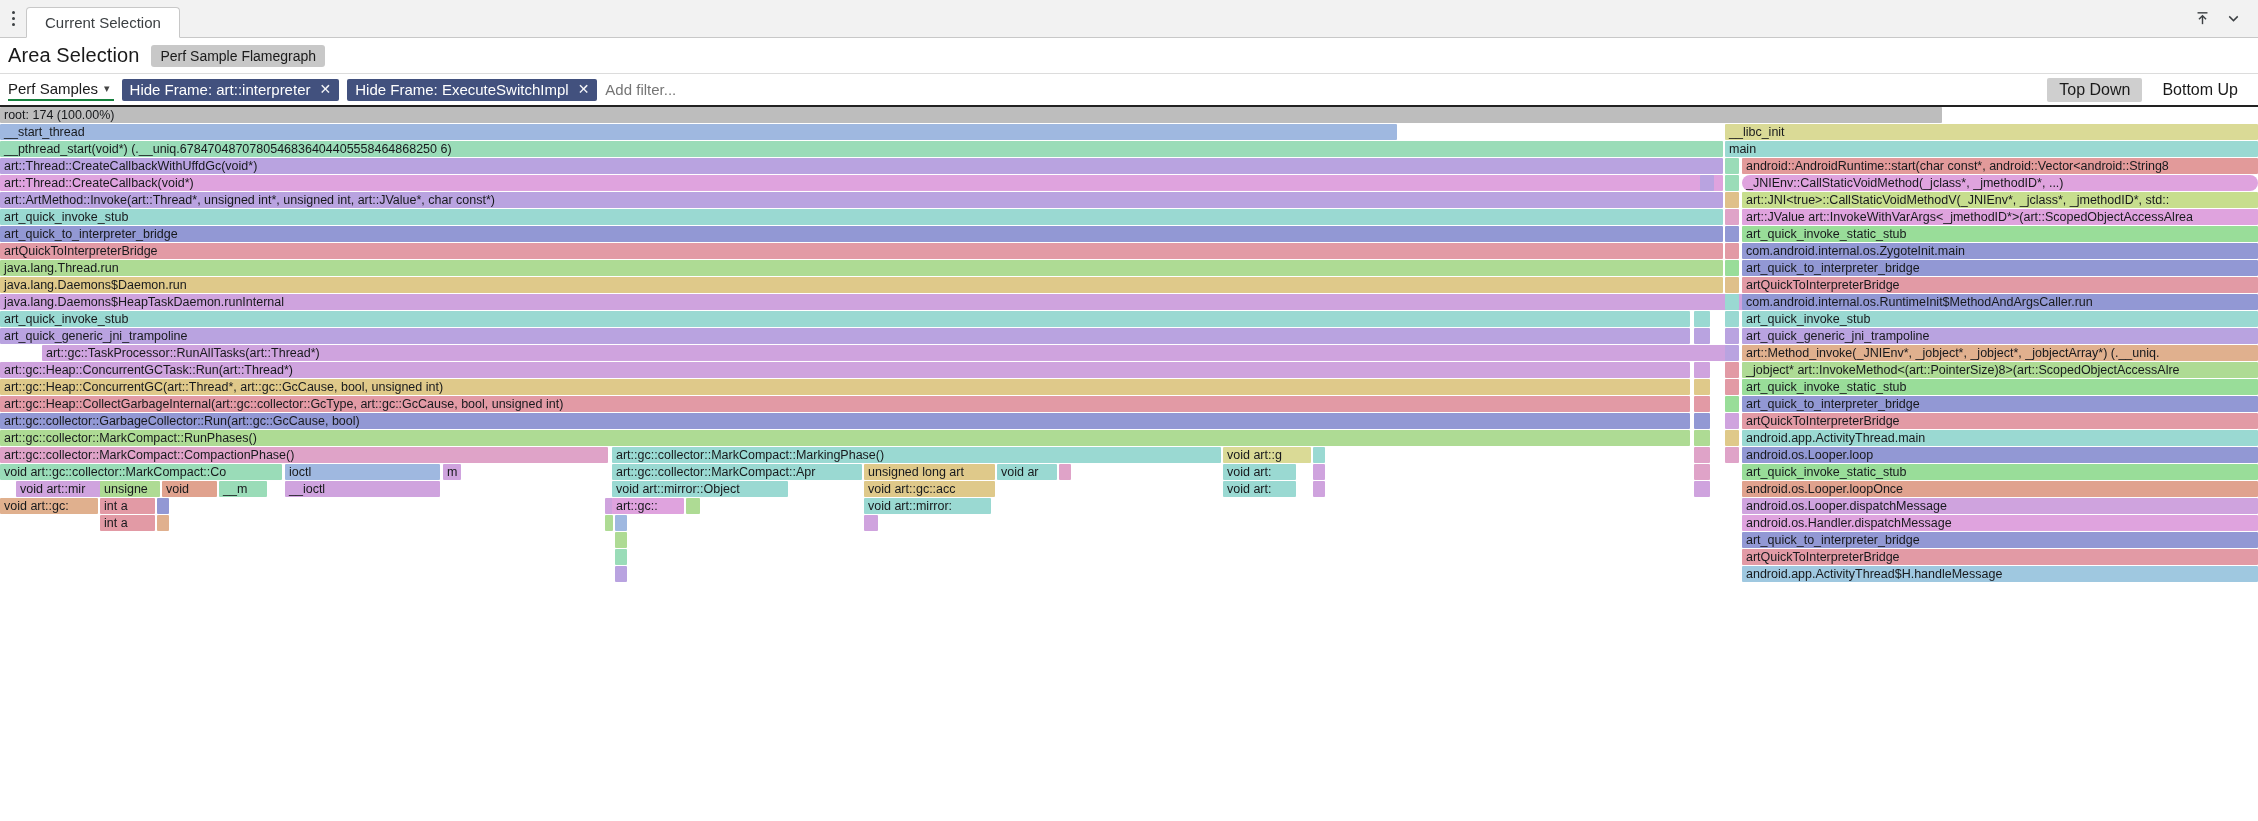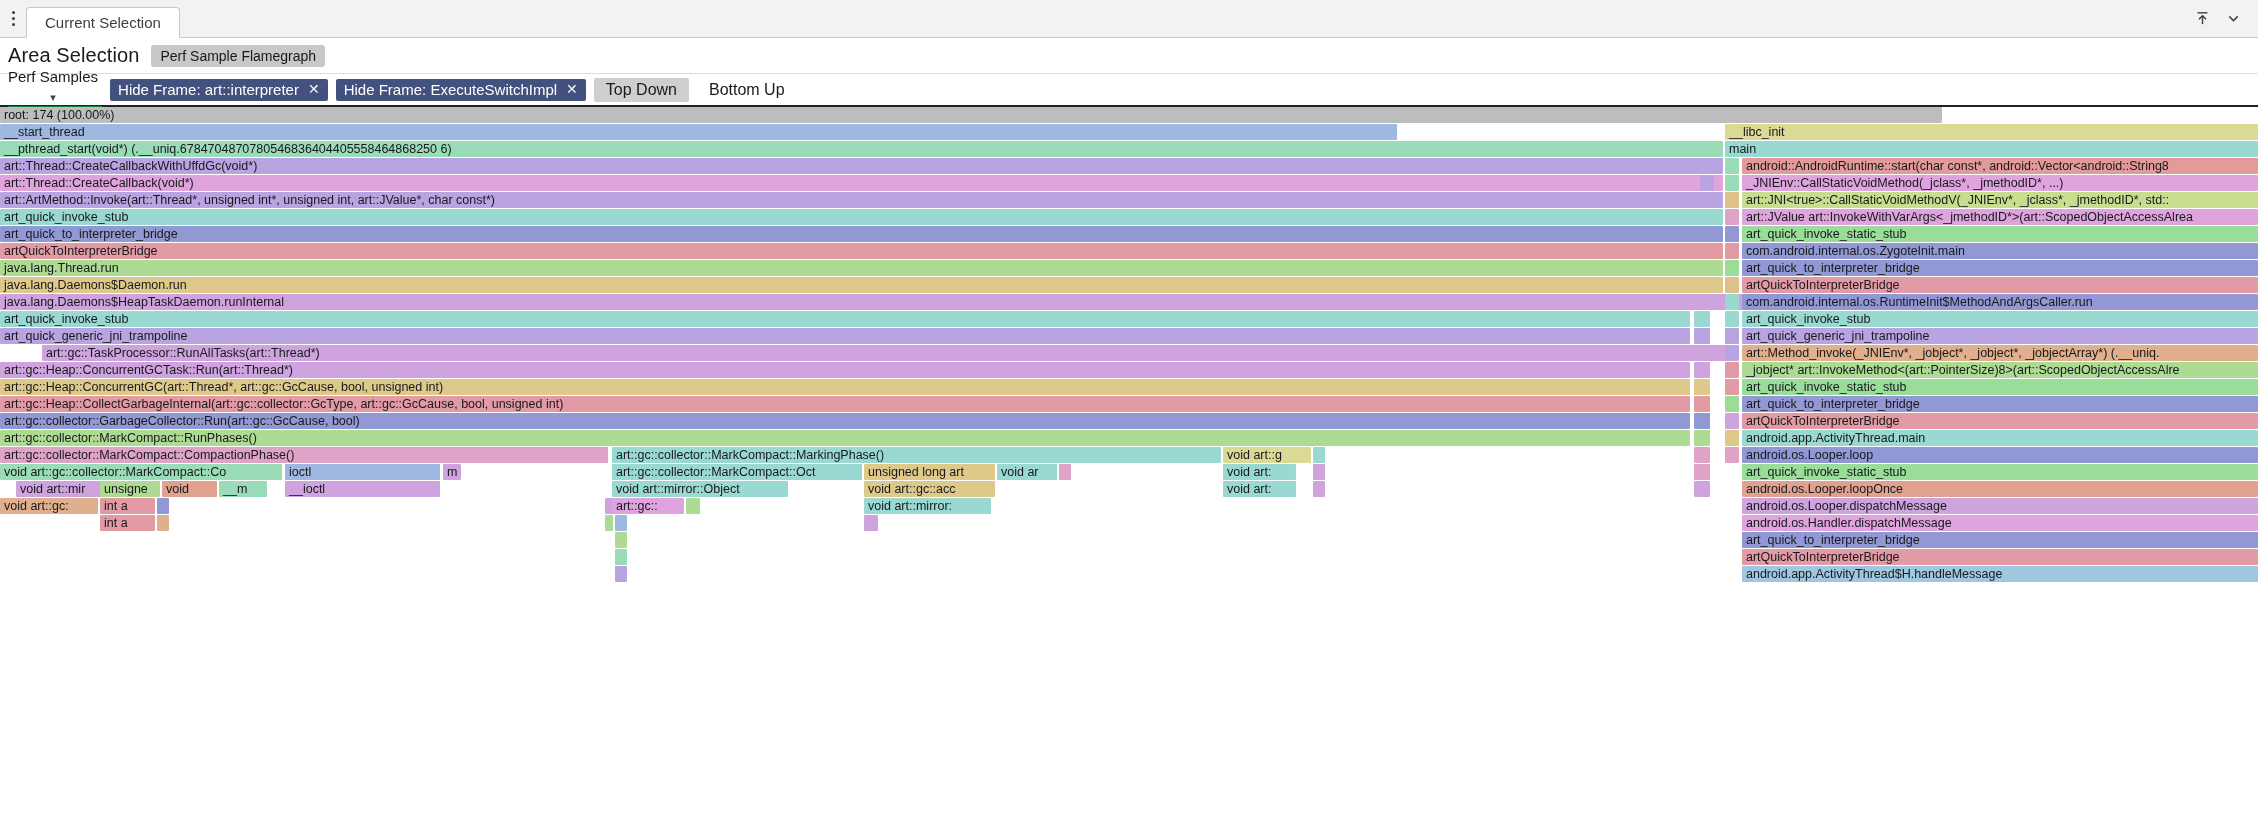--- a/index.html
+++ b/index.html
@@ -74,25 +74,24 @@
     height: 33px;
     display: flex; align-items: center;
     padding: 0 8px;
     gap: 8px;
     border-bottom: 2px solid #222;
     background: #fff;
   }
   .select-wrap {
     display: flex; align-items: center; gap: 6px;
     font-size: 15px; color: #1a1a1a;
-    border-bottom: 7px solid #15803d;
+    border-bottom: 2px solid #15803d;
     padding: 1px 4px 2px 0;
     cursor: pointer;
     white-space: nowrap;
-    flex-direction: column;
   }
   .chev { font-size: 11px; color: #444; }
   .chip {
     display: flex; align-items: center; gap: 9px;
     background: #42517e;
     color: #fff;
     font-size: 15px;
     padding: 2px 8px 3px 8px;
     border-radius: 2px;
     white-space: nowrap;
@@ -181,40 +180,41 @@
   <div class="chip">
     <span>Hide Frame: art::interpreter</span>
     <span class="x">✕</span>
   </div>
 
   <div class="chip">
     <span>Hide Frame: ExecuteSwitchImpl</span>
     <span class="x">✕</span>
   </div>
 
+  <input class="addfilter" type="text" placeholder="Add filter..." style="">
 
   <div class="seg active">Top Down</div>
   <div class="seg">Bottom Up</div>
 </div>
 
 <div class="flame">
   <div class="fnode root" style="left:0;top:0;width:1942px;">root: 174 (100.00%)</div>
   <div id="flame-nodes">
       <div class="fnode" style="left: 0px; top: 17px; width: 1397px; background: rgb(159, 184, 224);">__start_thread</div>
       <div class="fnode" style="left: 1725px; top: 17px; width: 533px; background: rgb(218, 218, 150);">__libc_init</div>
       <div class="fnode" style="left: 0px; top: 34px; width: 1723px; background: rgb(154, 220, 184);">__pthread_start(void*) (.__uniq.6784704870780546836404405558464868250 6)</div>
       <div class="fnode" style="left: 1725px; top: 34px; width: 533px; background: rgb(154, 217, 210);">main</div>
       <div class="fnode" style="left: 0px; top: 51px; width: 1723px; background: rgb(185, 163, 224);">art::Thread::CreateCallbackWithUffdGc(void*)</div>
       <div class="fnode" style="left: 1700px; top: 51px; width: 14px; background: rgb(185, 163, 224);"></div>
       <div class="fnode" style="left: 1725px; top: 51px; width: 14px; background: rgb(154, 220, 184);"></div>
       <div class="fnode" style="left: 1742px; top: 51px; width: 516px; background: rgb(226, 154, 154);">android::AndroidRuntime::start(char const*, android::Vector&lt;android::String8</div>
       <div class="fnode" style="left: 0px; top: 68px; width: 1723px; background: rgb(223, 163, 222);">art::Thread::CreateCallback(void*)</div>
       <div class="fnode" style="left: 1700px; top: 68px; width: 14px; background: rgb(185, 163, 224);"></div>
       <div class="fnode" style="left: 1725px; top: 68px; width: 14px; background: rgb(154, 220, 184);"></div>
-      <div class="fnode" style="left: 1742px; top: 68px; width: 516px; background: rgb(223, 163, 222);">_JNIEnv::CallStaticVoidMethod(_jclass*, _jmethodID*, ...)</div>
+      <div class="fnode" style="left: 1742px; top: 68px; width: 516px; background: rgb(223, 163, 222); border-radius: 8px;">_JNIEnv::CallStaticVoidMethod(_jclass*, _jmethodID*, ...)</div>
       <div class="fnode" style="left: 0px; top: 85px; width: 1723px; background: rgb(185, 163, 224);">art::ArtMethod::Invoke(art::Thread*, unsigned int*, unsigned int, art::JValue*, char const*)</div>
       <div class="fnode" style="left: 1700px; top: 85px; width: 14px; background: rgb(185, 163, 224);"></div>
       <div class="fnode" style="left: 1725px; top: 85px; width: 14px; background: rgb(223, 192, 138);"></div>
       <div class="fnode" style="left: 1742px; top: 85px; width: 516px; background: rgb(199, 222, 142);">art::JNI&lt;true&gt;::CallStaticVoidMethodV(_JNIEnv*, _jclass*, _jmethodID*, std::</div>
       <div class="fnode" style="left: 0px; top: 102px; width: 1723px; background: rgb(154, 217, 210);">art_quick_invoke_stub</div>
       <div class="fnode" style="left: 1700px; top: 102px; width: 14px; background: rgb(154, 217, 210);"></div>
       <div class="fnode" style="left: 1725px; top: 102px; width: 14px; background: rgb(223, 163, 200);"></div>
       <div class="fnode" style="left: 1742px; top: 102px; width: 516px; background: rgb(223, 163, 222);">art::JValue art::InvokeWithVarArgs&lt;_jmethodID*&gt;(art::ScopedObjectAccessAlrea</div>
       <div class="fnode" style="left: 0px; top: 119px; width: 1723px; background: rgb(146, 152, 212);">art_quick_to_interpreter_bridge</div>
       <div class="fnode" style="left: 1700px; top: 119px; width: 14px; background: rgb(146, 152, 212);"></div>
@@ -271,21 +271,21 @@
       <div class="fnode" style="left: 0px; top: 340px; width: 608px; background: rgb(223, 163, 200);">art::gc::collector::MarkCompact::CompactionPhase()</div>
       <div class="fnode" style="left: 612px; top: 340px; width: 609px; background: rgb(154, 217, 210);">art::gc::collector::MarkCompact::MarkingPhase()</div>
       <div class="fnode" style="left: 1223px; top: 340px; width: 88px; background: rgb(218, 218, 150);">void art::g</div>
       <div class="fnode" style="left: 1313px; top: 340px; width: 12px; background: rgb(154, 217, 210);"></div>
       <div class="fnode" style="left: 1694px; top: 340px; width: 16px; background: rgb(223, 163, 200);"></div>
       <div class="fnode" style="left: 1725px; top: 340px; width: 14px; background: rgb(223, 163, 200);"></div>
       <div class="fnode" style="left: 1742px; top: 340px; width: 516px; background: rgb(146, 152, 212);">android.os.Looper.loop</div>
       <div class="fnode" style="left: 0px; top: 357px; width: 282px; background: rgb(154, 220, 184);">void art::gc::collector::MarkCompact::Co</div>
       <div class="fnode" style="left: 285px; top: 357px; width: 155px; background: rgb(159, 184, 224);">ioctl</div>
       <div class="fnode" style="left: 443px; top: 357px; width: 18px; background: rgb(207, 163, 222);">m</div>
-      <div class="fnode" style="left: 612px; top: 357px; width: 250px; background: rgb(154, 217, 210);">art::gc::collector::MarkCompact::Oct</div>
+      <div class="fnode" style="left: 612px; top: 357px; width: 250px; background: rgb(154, 217, 210);">art::gc::collector::MarkCompact::Apr</div>
       <div class="fnode" style="left: 864px; top: 357px; width: 131px; background: rgb(223, 201, 138);">unsigned long art</div>
       <div class="fnode" style="left: 997px; top: 357px; width: 60px; background: rgb(154, 217, 210);">void ar</div>
       <div class="fnode" style="left: 1059px; top: 357px; width: 12px; background: rgb(223, 163, 200);"></div>
       <div class="fnode" style="left: 1223px; top: 357px; width: 73px; background: rgb(154, 217, 210);">void art:</div>
       <div class="fnode" style="left: 1313px; top: 357px; width: 12px; background: rgb(207, 163, 222);"></div>
       <div class="fnode" style="left: 1694px; top: 357px; width: 16px; background: rgb(223, 163, 200);"></div>
       <div class="fnode" style="left: 1742px; top: 357px; width: 516px; background: rgb(153, 221, 153);">art_quick_invoke_static_stub</div>
       <div class="fnode" style="left: 16px; top: 374px; width: 92px; background: rgb(207, 163, 222);">void art::mir</div>
       <div class="fnode" style="left: 100px; top: 374px; width: 60px; background: rgb(174, 219, 148);">unsigne</div>
       <div class="fnode" style="left: 162px; top: 374px; width: 55px; background: rgb(224, 162, 142);">void</div>

